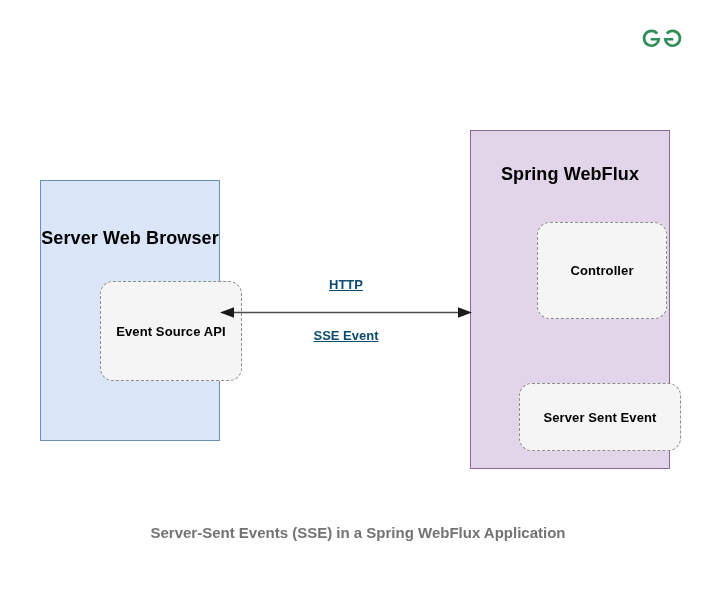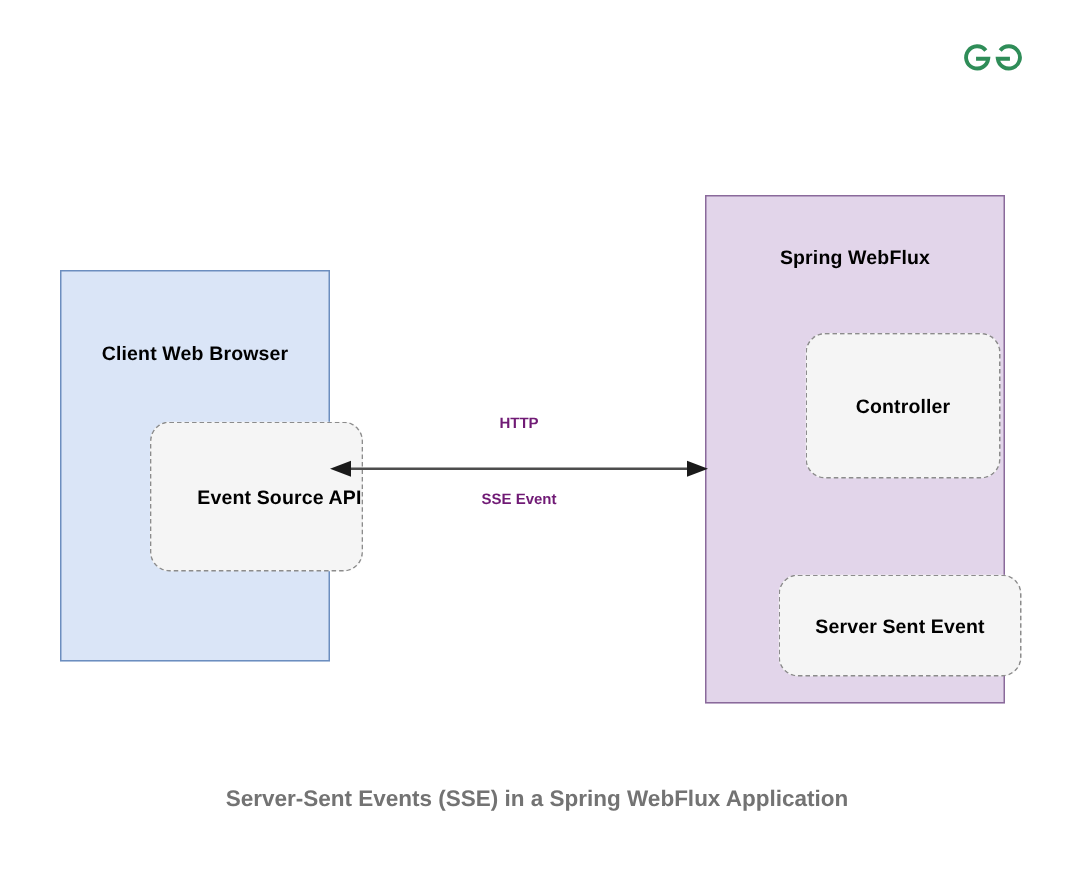--- a/index.html
+++ b/index.html
@@ -47,21 +47,21 @@
     height: 339px;
     background: #e2d5ea;
     border-color: #8a6a9b;
   }
 
   .zone-title {
     position: absolute;
     left: 0;
     width: 100%;
     text-align: center;
-    font-size: 13px;
+    font-size: 18px;
     font-weight: bold;
     color: #000000;
     letter-spacing: 0.1px;
   }
   .zone-client .zone-title { top: 47px; }
   .zone-server .zone-title { top: 33px; }
 
   
   .node {
     position: absolute;
@@ -76,21 +76,20 @@
     font-weight: bold;
     color: #000000;
     letter-spacing: 0.1px;
     margin-left: 40px;
   }
   .node-eventsource {
     left: 60px;
     top: 281px;
     width: 142px;
     height: 100px;
-    justify-content: flex-end;
   }
   .node-controller {
     left: 497px;
     top: 222px;
     width: 130px;
     height: 97px;
   }
   .node-sse {
     left: 479px;
     top: 383px;
@@ -104,23 +103,24 @@
     left: 218px;
     top: 300px;
     width: 256px;
     height: 25px;
   }
   .conn-label {
     position: absolute;
     left: 222px;
     width: 248px;
     text-align: center;
-    font-size: 10px;
+    font-size: 13px;
     font-weight: bold;
-    color: #701a75;
+    color: #0c4a6e;
+    text-decoration: underline;
   }
   .conn-label-top { top: 277px; }
   .conn-label-bottom { top: 328px; }
 
   
   .caption {
     position: absolute;
     left: 0;
     top: 524px;
     width: 716px;
@@ -136,21 +136,21 @@
 <div class="logo">
   <svg width="42" height="30" viewBox="0 0 42 30" xmlns="http://www.w3.org/2000/svg">
     <g fill="none" stroke="#2f8d58" stroke-width="2.6">
       <path d="M16.2 9.6a7.4 7.4 0 1 0 1.6 5.6h-8.1"></path>
       <path d="M25.8 9.6a7.4 7.4 0 1 1-1.6 5.6h8.1"></path>
     </g>
   </svg>
 </div>
 
 <div class="zone zone-client">
-  <div class="zone-title">Client Web Browser</div>
+  <div class="zone-title">Server Web Browser</div>
 </div>
 <div class="node node-eventsource">
   <span>Event Source API</span>
 </div>
 
 <div class="zone zone-server">
   <div class="zone-title">Spring WebFlux</div>
 </div>
 <div class="node node-controller">
   <span>Controller</span>

